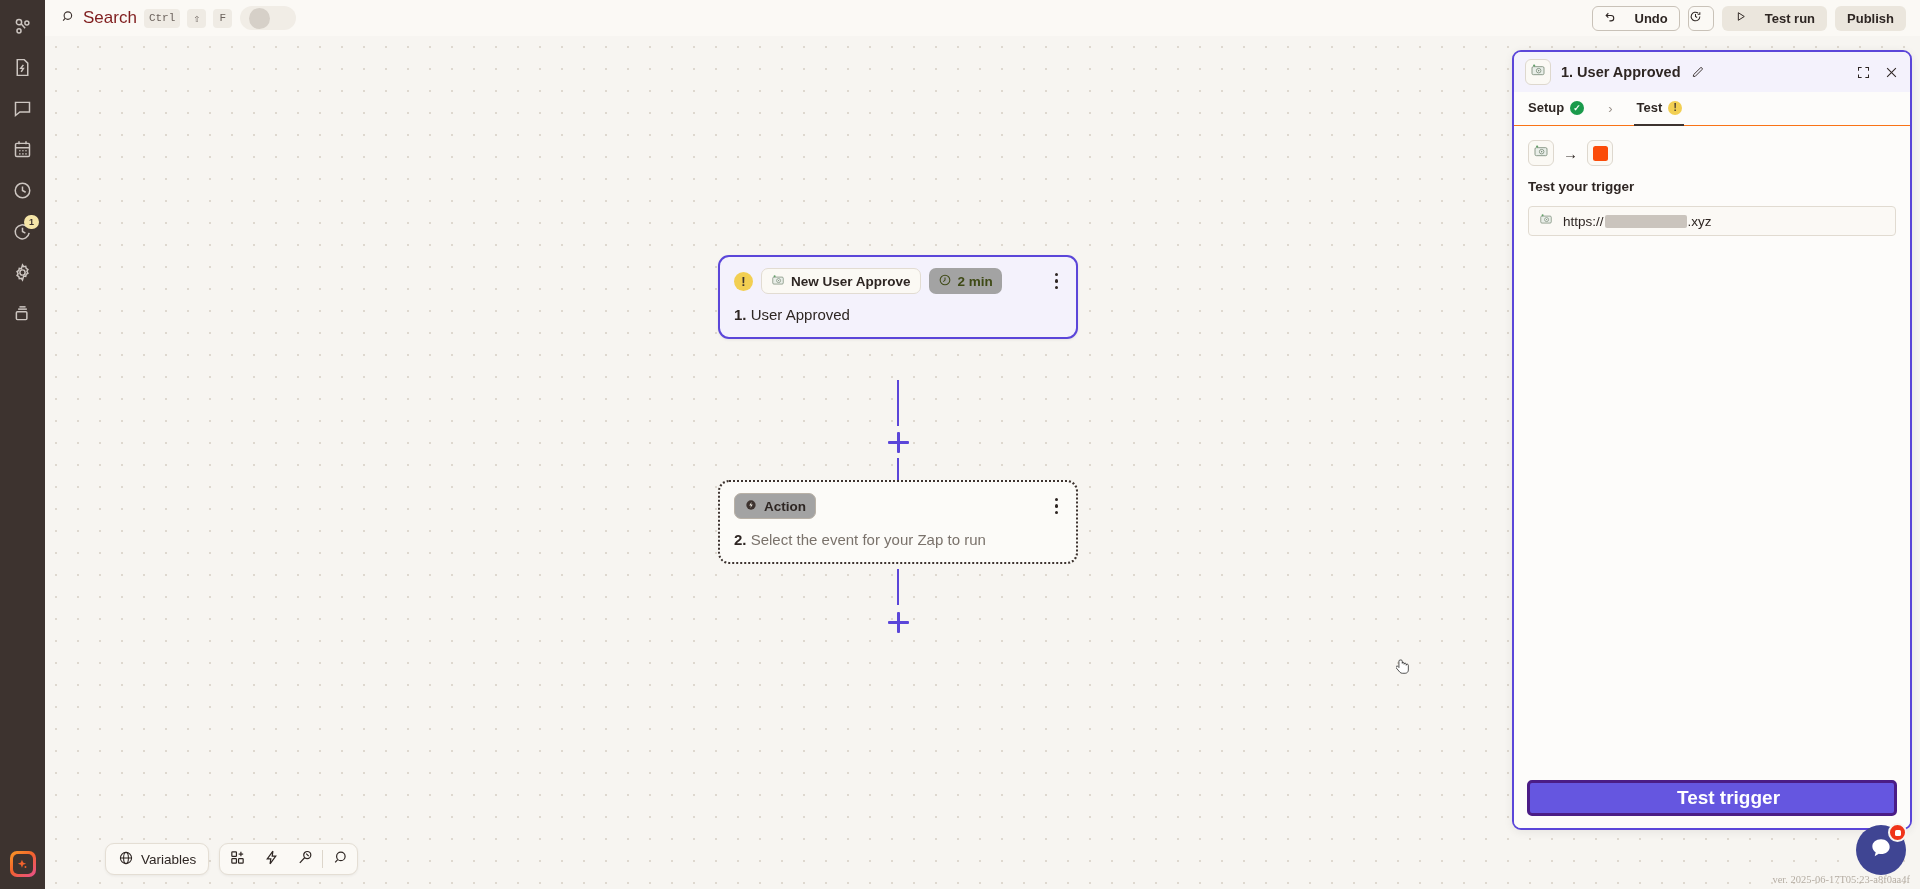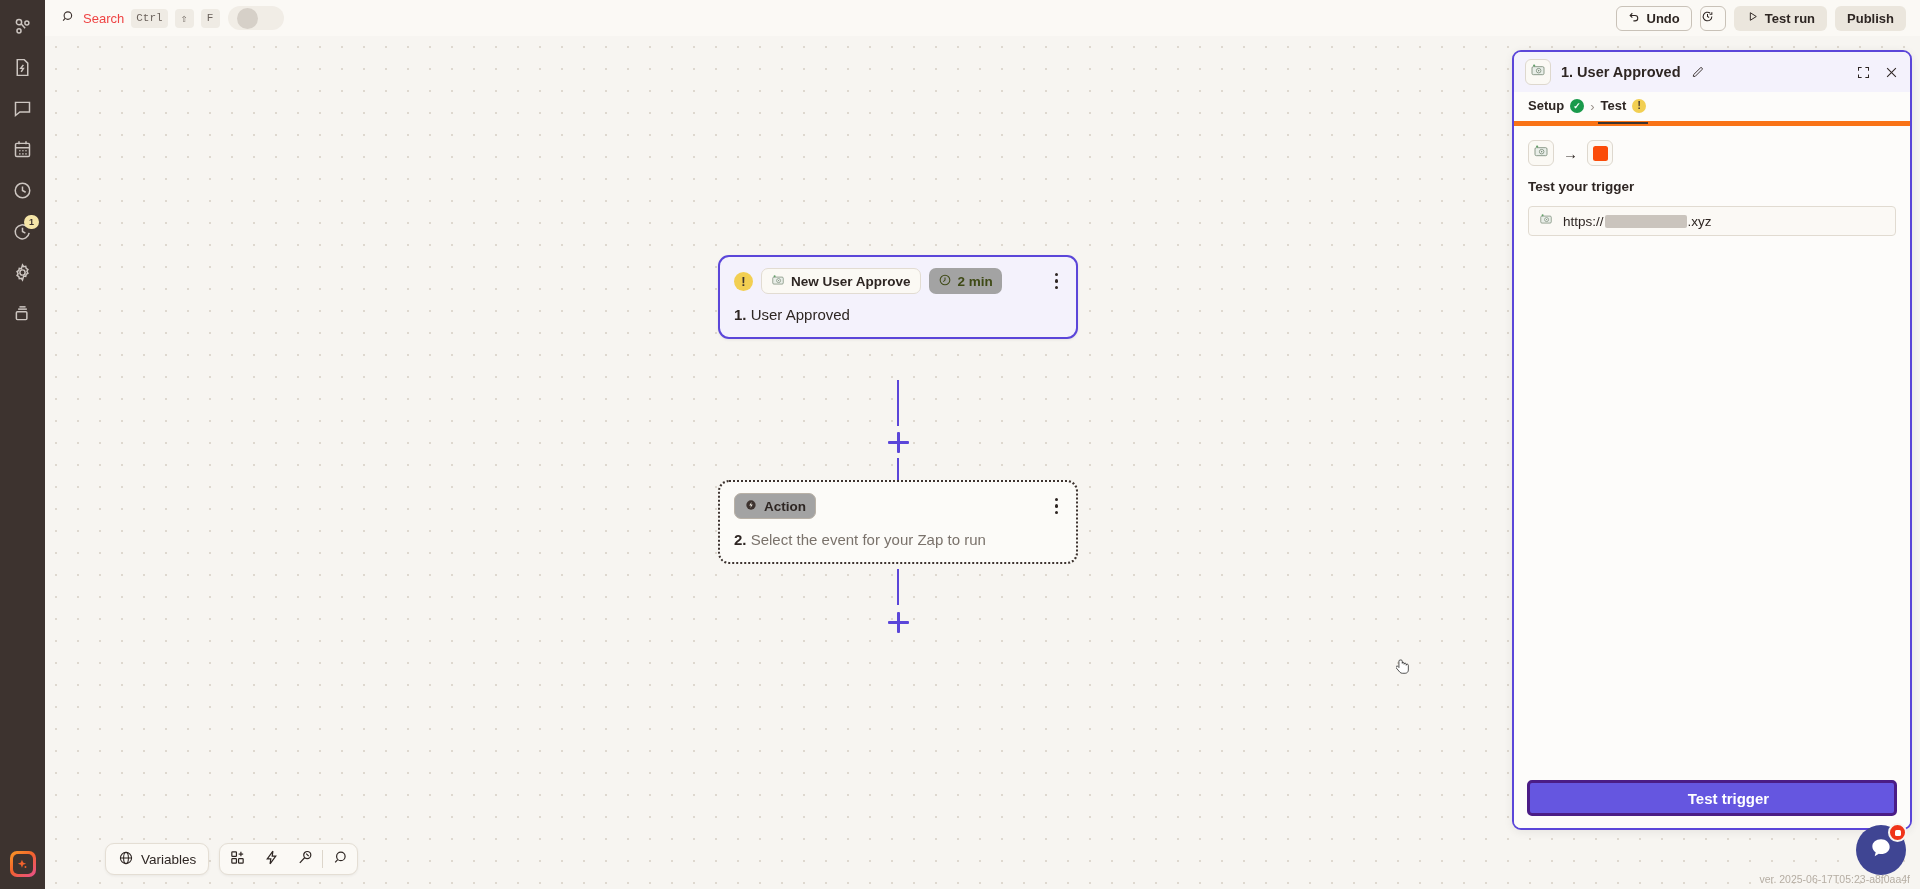--- a/index.html
+++ b/index.html
@@ -54,21 +54,21 @@
     position: absolute; left: 45px; top: 0; right: 0; height: 36px;
     background: #fbf9f5;
     display: flex; align-items: center;
     z-index: 30;
   }
   #search-box {
     display: flex; align-items: center; gap: 7px;
     margin-left: 16px; cursor: pointer;
   }
   #search-box .sicon svg { width: 15px; height: 15px; stroke: #3d332f; fill: none; stroke-width: 1.8; }
-  #search-label { font-size: 13px; color: #ef4444; font-weight: 400; }
+  #search-label { font-size: 17px; color: #7f1d1d; font-weight: 400; }
   .kbd {
     display: inline-flex; align-items: center; justify-content: center;
     min-width: 19px; height: 19px; padding: 0 5px;
     background: #efebe4; border-radius: 4px;
     font-family: "Liberation Mono", monospace;
     font-size: 11px; color: #6b625c;
   }
   #avatar {
     width: 21px; height: 21px; border-radius: 50%;
     background: #d6d0c8; margin-left: 9px;
@@ -76,21 +76,21 @@
   #avatar-pill {
     display: flex; align-items: center;
     background: #f1ede6; border-radius: 12px; height: 24px;
     padding-right: 26px; margin-left: 8px;
   }
   #topbar-right {
     margin-left: auto; display: flex; align-items: center; gap: 8px;
     padding-right: 14px;
   }
   .btn {
-    display: inline-flex; align-items: center; justify-content: space-between; gap: 6px;
+    display: inline-flex; align-items: center; justify-content: space-between; gap: 18px;
     height: 25px; padding: 0 11px;
     border-radius: 6px; font-size: 13px; font-weight: 600;
     cursor: pointer; border: 1px solid transparent;
     white-space: nowrap;
   }
   .btn-outline { background: #fbf9f5; border-color: #c9c2b8; color: #2e2623; }
   .btn-icon-only { width: 26px; padding: 0; }
   .btn-soft { background: #ebe6dd; color: #2e2623; }
   .btn svg { width: 13px; height: 13px; }
 
@@ -178,21 +178,21 @@
   .tb-icon {
     width: 34px; height: 32px; display: flex; align-items: center; justify-content: center;
     cursor: pointer;
   }
   .tb-icon svg { width: 17px; height: 17px; stroke: #2e2623; fill: none; stroke-width: 1.7; }
   .tb-div { width: 1px; height: 18px; background: #ddd6cb; }
 
   #version-text {
     position: absolute; right: 10px; bottom: 4px;
     font-size: 10.5px; color: #b5ada3; z-index: 20;
-    font-family: Liberation Sans, sans-serif;
+    font-family: Liberation Serif, serif;
   }
 
   
   #right-panel {
     position: absolute; right: 8px; top: 50px;
     width: 400px; height: 780px;
     background: #fdfcfa;
     border: 2px solid #5b46d9;
     border-radius: 9px;
     display: flex; flex-direction: column;
@@ -212,23 +212,23 @@
   }
   .app-tile svg { width: 16px; height: 16px; }
   #panel-title { font-size: 14.5px; font-weight: 700; color: #2e2623; }
   #panel-edit { cursor: pointer; display: flex; }
   #panel-edit svg { width: 14px; height: 14px; stroke: #2e2623; fill: none; stroke-width: 1.6; }
   #panel-header-actions { margin-left: auto; display: flex; align-items: center; gap: 13px; }
   #panel-header-actions .hicon { cursor: pointer; display: flex; }
   #panel-header-actions svg { width: 15px; height: 15px; stroke: #2e2623; fill: none; stroke-width: 1.7; }
 
   #panel-tabs {
-    display: flex; align-items: center; gap: 4px;
+    display: flex; align-items: center; gap: 22px;
     height: 34px; padding: 0 12px;
-    border-bottom: 5px solid #f97316;
+    border-bottom: 1px solid #f97316;
     background: #fdfcfa;
   }
   .tab {
     display: flex; align-items: center; gap: 6px;
     font-size: 13px; font-weight: 700; color: #2e2623;
     height: 34px; cursor: pointer;
     border-bottom: 2.5px solid transparent;
     padding: 0 2px;
   }
   .tab.active { border-bottom-color: #3d332f; }
@@ -273,21 +273,21 @@
 
   #panel-footer {
     padding: 10px 13px 12px 13px;
     background: #fdfcfa;
   }
   #test-trigger-btn {
     width: 100%; height: 36px;
     background: #6556e0;
     border: 3px solid #4b1d86;
     border-radius: 5px;
-    color: #ffffff; font-size: 15px; font-weight: 700;
+    color: #ffffff; font-size: 19px; font-weight: 700;
     display: flex; align-items: center; justify-content: center;
     cursor: pointer;
     padding-left: 33px;
   }
   #cursor {
     position: absolute; left: 1396px; top: 658px; width: 16px; height: 20px;
     pointer-events: none; z-index: 60;
   }
 
   #chat-widget {

